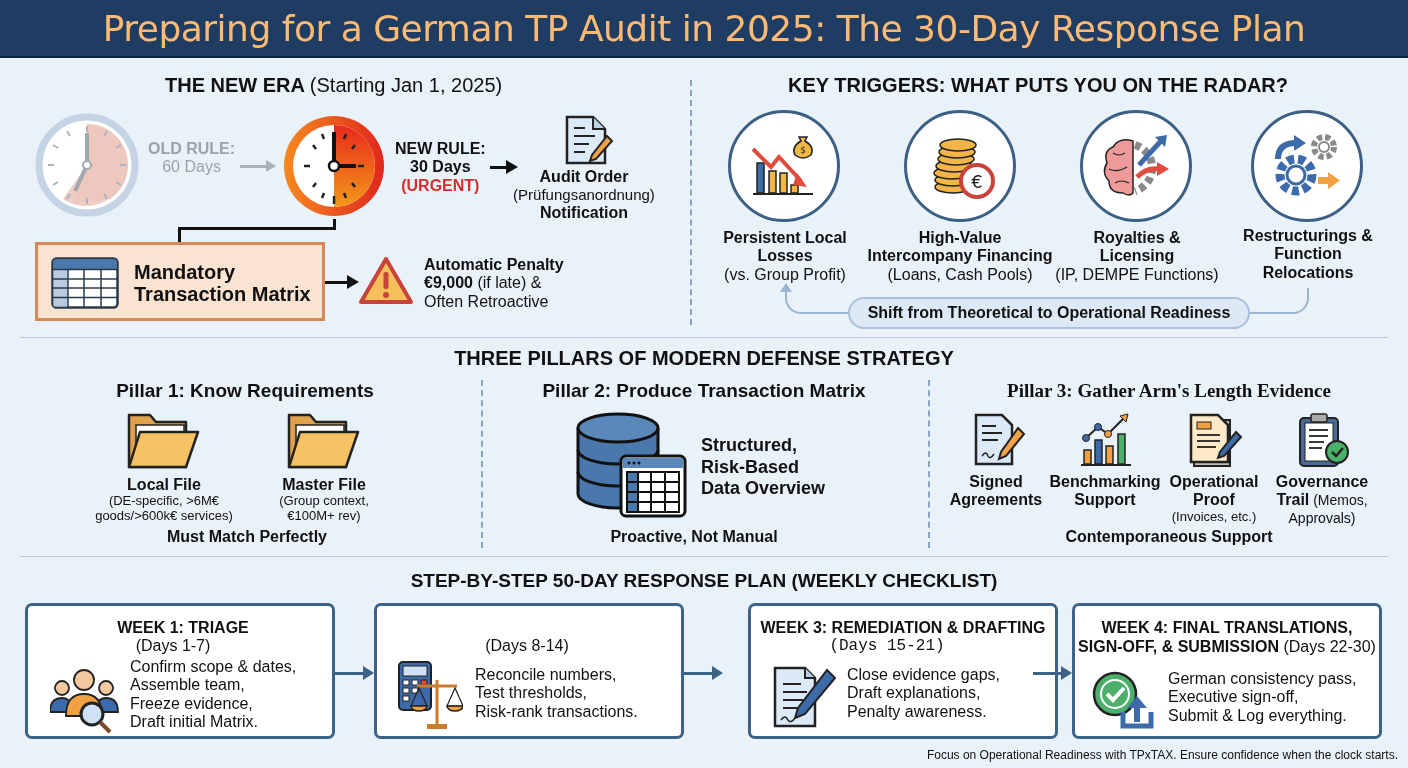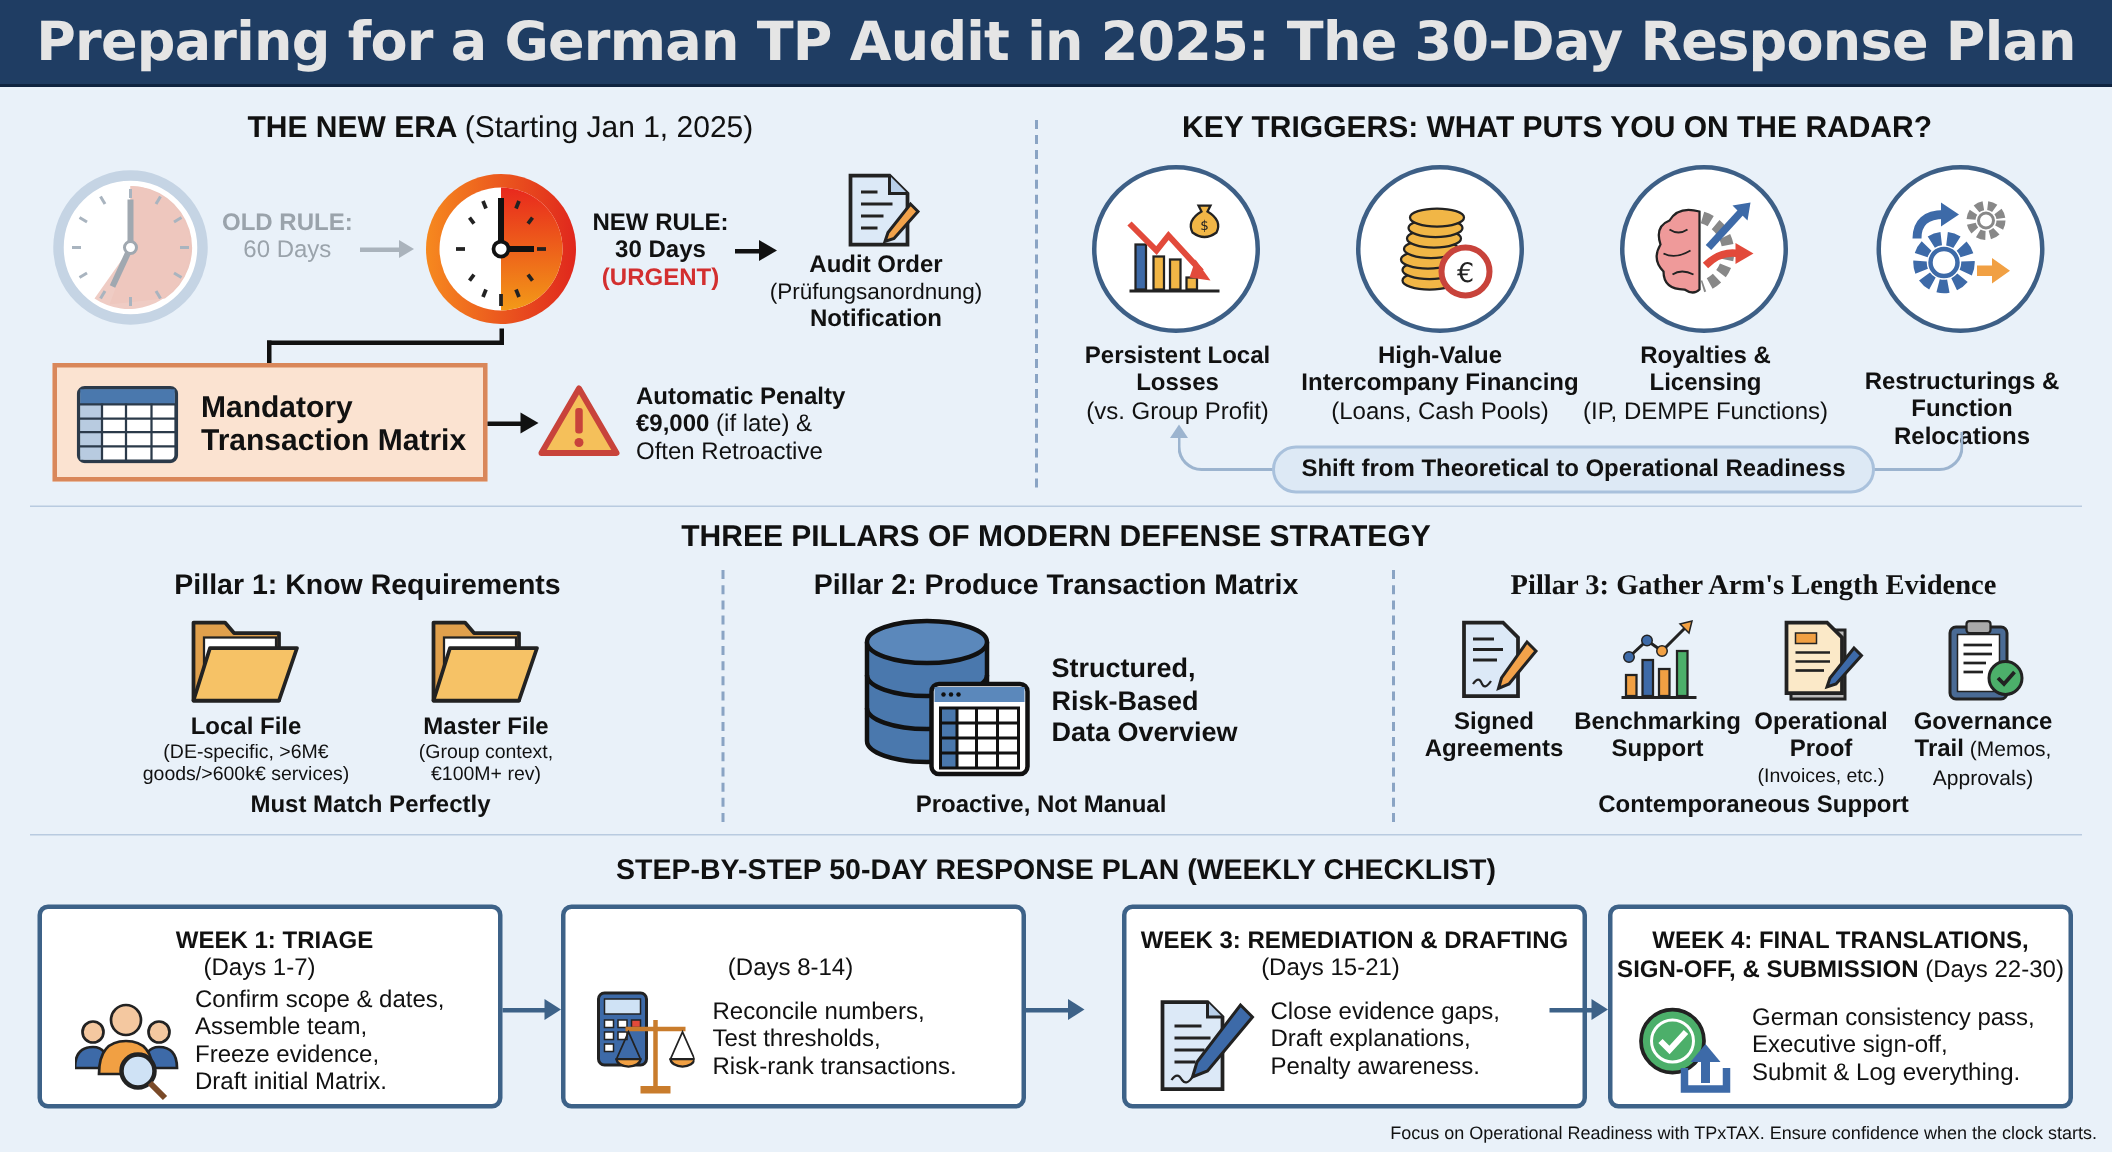--- a/index.html
+++ b/index.html
@@ -11,21 +11,21 @@
     position: relative;
   }
   .abs { position: absolute; }
   .header {
     left: 0; top: 0; width: 1408px; height: 58px;
     background: #1f3d63;
     border-bottom: 2px solid #0f2440;
     display: flex; align-items: center; justify-content: center;
   }
   .header h1 {
-    color: #e5e5e5; font-size: 36px; font-weight: 700;
+    color: #fdba74; font-size: 36px; font-weight: 400;
     font-family: "DejaVu Sans", sans-serif; letter-spacing: -0.5px;
   }
   .section-title { font-size: 20px; font-weight: 700; text-align: center; white-space: nowrap; }
   .section-title .light { font-weight: 400; }
   .hline { height: 1px; background: #b9cbe0; }
   .vdash { width: 0; border-left: 2px dashed #8aa4c4; }
   .txt { text-align: center; line-height: 1.15; }
   .b { font-weight: 700; }
   .arrow-line { height: 3px; background: #111; }
   .arrowhead {
@@ -269,21 +269,21 @@
 <div class="abs txt" style="left:862px; top:229px; width:196px; font-size:16px;">
   <div class="b">High-Value</div>
   <div class="b">Intercompany Financing</div>
   <div>(Loans, Cash Pools)</div>
 </div>
 <div class="abs txt" style="left:1052px; top:229px; width:170px; font-size:16px;">
   <div class="b">Royalties &amp;</div>
   <div class="b">Licensing</div>
   <div>(IP, DEMPE Functions)</div>
 </div>
-<div class="abs txt" style="left:1228px; top:246px; width:160px; font-size:16px;">
+<div class="abs txt" style="left:1228px; top:227px; width:160px; font-size:16px;">
   <div class="b">Restructurings &amp;</div>
   <div class="b">Function</div>
   <div class="b">Relocations</div>
 </div>
 
 <div class="abs" style="left:785px; top:290px; width:70px; height:24px; border-left:2px solid #9cb4cf; border-bottom:2px solid #9cb4cf; border-bottom-left-radius:16px;"></div>
 <div class="abs" style="left:780px; top:283px; width:0; height:0; border-left:6px solid transparent; border-right:6px solid transparent; border-bottom:9px solid #9cb4cf;"></div>
 <div class="abs" style="left:1245px; top:288px; width:64px; height:26px; border-right:2px solid #9cb4cf; border-bottom:2px solid #9cb4cf; border-bottom-right-radius:16px;"></div>
 <div class="abs pill" style="left:848px; top:297px; width:402px; height:32px;">Shift from Theoretical to Operational Readiness</div>
 
@@ -488,21 +488,21 @@
     <div>Reconcile numbers,</div>
     <div>Test thresholds,</div>
     <div>Risk-rank transactions.</div>
   </div>
 </div>
 <div class="abs blue-arrow-line" style="left:684px; top:672px; width:30px;"></div>
 <div class="abs blue-arrowhead" style="left:712px; top:666px;"></div>
 
 <div class="abs week-box" style="left:748px; top:603px; width:310px; height:136px;">
   <div class="abs week-title" style="left:0; top:12px; width:304px;">WEEK 3: REMEDIATION &amp; DRAFTING</div>
-  <div class="abs week-days" style="left:0; top:31px; width:272px;">(Days 15-21)</div>
+  <div class="abs week-days" style="left:0; top:31px; width:272px;font-family:Liberation Mono, monospace;">(Days 15-21)</div>
   <div class="abs" style="left:20px; top:56px;">
     <svg width="66" height="68" viewBox="0 0 66 68">
       <path d="M4 6 H34 L44 16 V64 H4 Z" fill="#dce9f7" stroke="#222" stroke-width="2.5"></path>
       <path d="M34 6 V16 H44" fill="#b9d0ea" stroke="#222" stroke-width="2"></path>
       <g stroke="#222" stroke-width="2">
           <line x1="12" y1="22" x2="30" y2="22"></line>
           <line x1="12" y1="30" x2="36" y2="30"></line>
           <line x1="12" y1="38" x2="32" y2="38"></line>
           <line x1="12" y1="46" x2="26" y2="46"></line>
         </g>

